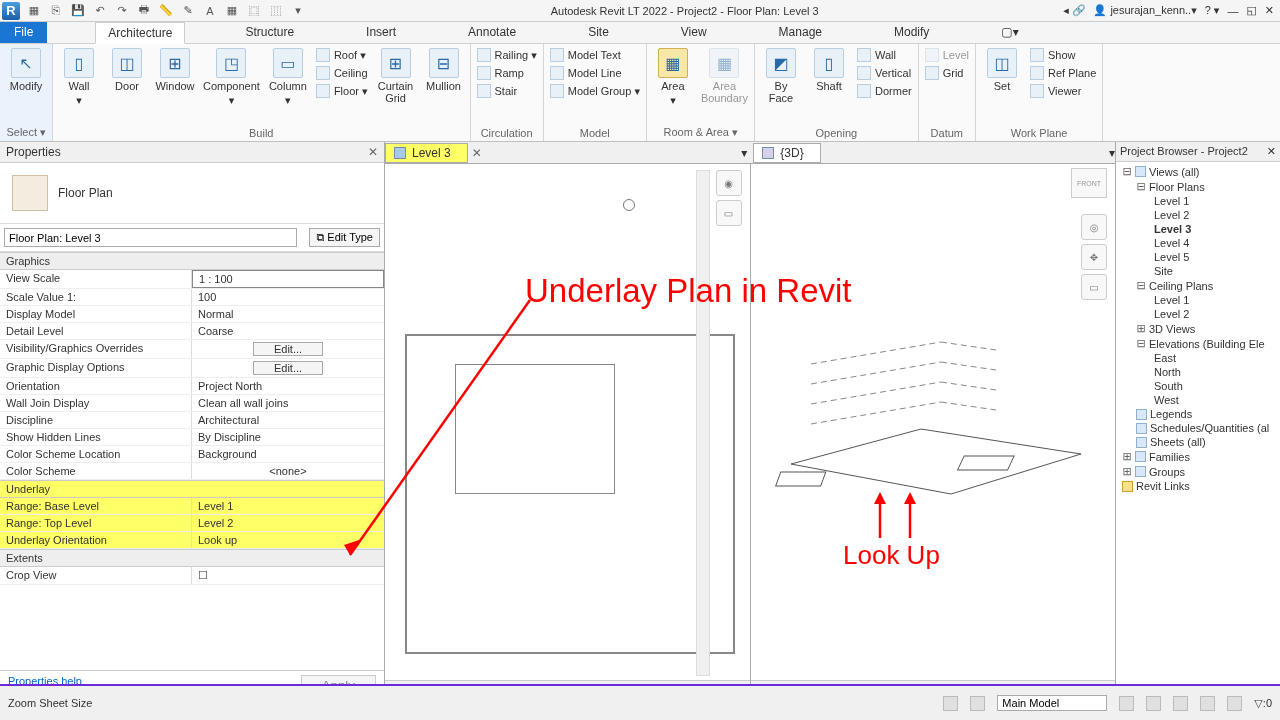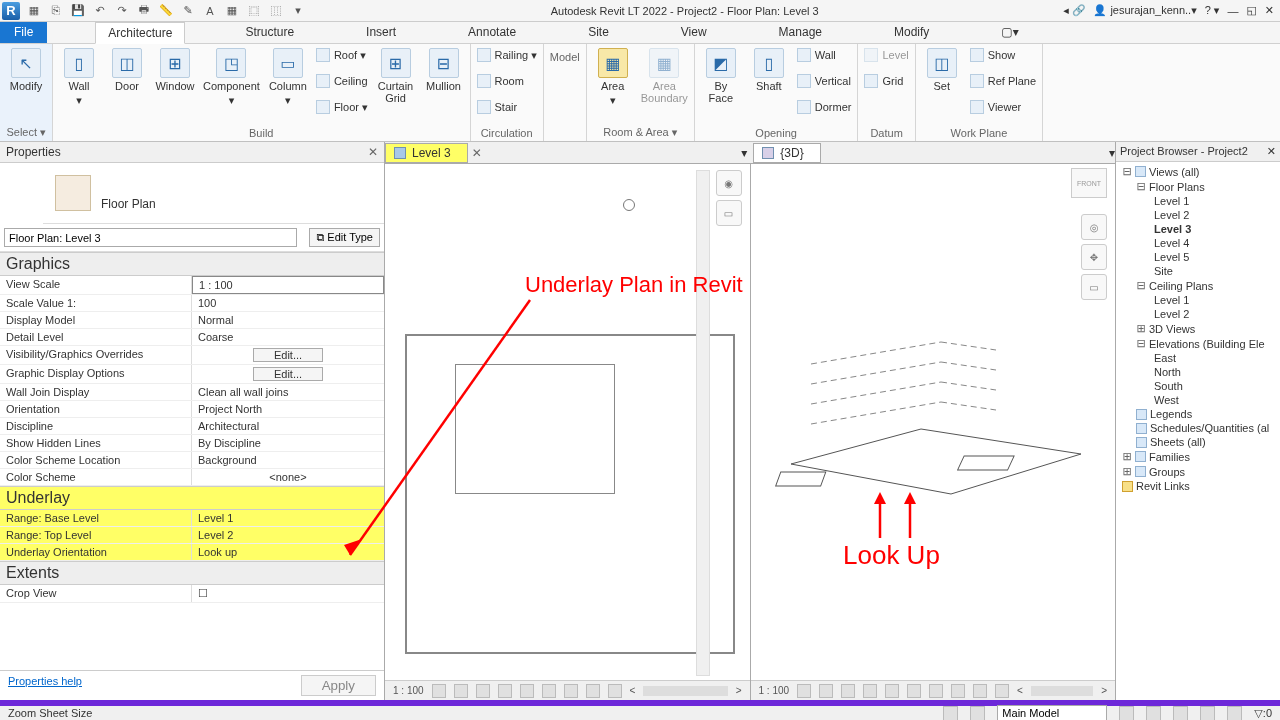--- a/index.html
+++ b/index.html
@@ -20,37 +20,37 @@
 .menubar .tab { padding: 3px 12px; color: #333; margin-left: 48px; }
 .menubar .tab.active { background: #fff; border: 1px solid #ccc; border-bottom-color: #fff; margin-bottom: -1px; }
 
 
 .ribbon { height: 98px; background: #fafafa; border-bottom: 1px solid #c0c0c0; display: flex; }
 .rgroup { border-right: 1px solid #d5d5d5; display: flex; flex-direction: column; justify-content: space-between; padding: 4px 6px 2px; }
 .rgroup .row { display: flex; gap: 8px; align-items: flex-start; flex: 1; }
 .rbtn { display: flex; flex-direction: column; align-items: center; gap: 2px; font-size: 11px; color: #333; min-width: 40px; text-align:center; }
 .rbtn .ico { width: 30px; height: 30px; background: #e8f0f8; border: 1px solid #b8cde0; border-radius: 2px; display:flex;align-items:center;justify-content:center;color:#2a6aa8;font-size:16px;}
 .rgroup .label { font-size: 11px; text-align: center; color: #666; padding-top: 2px; border-top: 1px solid transparent;}
-.rmini { display: flex; flex-direction: column; gap: 12px; font-size: 11px; }
+.rmini { display: flex; flex-direction: column; gap: 4px; font-size: 11px; }
 .rmini div { display: flex; align-items: center; gap: 4px; white-space: nowrap;}
 .rmini .mico { width: 14px; height: 14px; background: #e8f0f8; border: 1px solid #b8cde0; display:inline-block;}
 
 
 .main { position: absolute; top: 142px; bottom: 20px; left: 0; right: 0; display: flex; }
 
 
 .props { width: 385px; background: #fff; border-right: 1px solid #aaa; display: flex; flex-direction: column; }
 .props-head { background: #f0f0f0; padding: 3px 6px; display: flex; justify-content: space-between; border-bottom: 1px solid #ccc; font-size:12px;text-align:center;}
 .props-head .x { color: #666; }
-.type-sel { display: flex; align-items: flex-end; padding: 12px; gap: 10px; border-bottom: 1px solid #ddd; margin-left: 43px;}
+.type-sel { display: flex; align-items: center; padding: 12px; gap: 10px; border-bottom: 1px solid #ddd;}
 .type-sel .ico { width: 36px; height: 36px; background: #f5ece0; border: 1px solid #d0c0a0; }
 .instance-row { display: flex; padding: 4px; gap: 12px; border-bottom:1px solid #ddd;}
 .instance-row input { flex: 1; font-size: 11px; padding: 2px 4px; border:1px solid #aaa;}
 .instance-row button { font-size: 11px; padding: 2px 6px; border:1px solid #aaa; background:#f5f5f5;}
-.section { background: #eee; padding: 2px 6px; font-size: 16px; border-top:1px solid #ccc; border-bottom:1px solid #ccc;}
+.section { background: #eee; padding: 2px 6px; font-size: 11px; border-top:1px solid #ccc; border-bottom:1px solid #ccc;}
 .section.hl { background: #ffff66; }
 .prow { display: flex; font-size: 11px; border-bottom: 1px solid #eee;}
 .prow.hl { background: #ffff66; }
 .prow .k { width: 50%; padding: 2px 6px; border-right: 1px solid #ddd;}
 .prow .v { width: 50%; padding: 2px 6px; }
 .prow .btn { margin: 0 auto; font-size:11px; padding:0 20px; background:#f5f5f5; border:1px solid #aaa; display:inline-block;}
 .props-foot { margin-top: auto; display: flex; justify-content: space-between; padding: 4px 8px; border-top: 1px solid #ccc; font-size:11px;}
 .props-foot a { color: #0066cc; }
 .props-foot button { padding: 2px 20px; color:#888; border:1px solid #ccc; background:#f5f5f5;}
 
@@ -76,28 +76,28 @@
 .tree { padding: 2px; overflow:auto; flex:1;}
 .tn { padding: 1px 0 1px 0; white-space:nowrap; display:flex; align-items:center; gap:3px;}
 .tn .tw { display:inline-block; width:10px; text-align:center; color:#666;}
 .tn.l1 { padding-left: 4px; }
 .tn.l2 { padding-left: 18px; }
 .tn.l3 { padding-left: 36px; }
 .tn.bold { font-weight: bold; }
 .tico { width:11px; height:11px; background:#d8e8f8; border:1px solid #90b0d0; display:inline-block;}
 
 
-.status { position:absolute; bottom:0; left:0; right:0; height:20px; background:#f0f0f0; border-top:6px solid #6d28d9; display:flex; align-items:center; padding:0 8px; font-size:11px; gap:12px;}
+.status { position:absolute; bottom:0; left:0; right:0; height:36px; background:#f0f0f0; border-top:2px solid #6d28d9; display:flex; align-items:center; padding:0 8px; font-size:11px; gap:12px;}
 .status .mid { margin-left:auto;}
 .status input { font-size:11px; padding:1px 4px; width:110px; border:1px solid #aaa;}
 .status .sico { width:15px; height:15px; background:#e0e0e0; border:1px solid #bbb; display:inline-block;}
 
 
 .anno { position:absolute; color:#ff0000; font-family: Arial; pointer-events:none;}
-.anno.title { font-size:22px; font-weight:normal; }
+.anno.title { font-size:33px; font-weight:normal; }
 .anno.look { font-size:26px; }
 svg.arrow { position:absolute; pointer-events:none;}
 
 .iso { position:absolute; }
 .iso line { stroke:#555; stroke-width:1; }
 .iso .dash { stroke-dasharray: 6 4; stroke:#888;}
 </style>
 </head>
 <body>
 
@@ -205,31 +205,47 @@
   </div>
   <div class="rgroup">
     <div class="row">
         <div class="rmini">
       <div>
             <span class="mico"></span>
             <span>Railing ▾</span>
           </div>
       <div>
             <span class="mico"></span>
-            <span>Room</span>
+            <span>Ramp</span>
           </div>
       <div>
             <span class="mico"></span>
             <span>Stair</span>
           </div>
     </div>
       </div>
     <div class="label">Circulation</div>
   </div>
   <div class="rgroup">
+    <div class="row">
+        <div class="rmini">
+      <div>
+            <span class="mico"></span>
+            <span>Model Text</span>
+          </div>
+      <div>
+            <span class="mico"></span>
+            <span>Model Line</span>
+          </div>
+      <div>
+            <span class="mico"></span>
+            <span>Model Group ▾</span>
+          </div>
+    </div>
+      </div>
     <div class="label">Model</div>
   </div>
   <div class="rgroup">
     <div class="row">
       <div class="rbtn">
           <div class="ico" style="background:#f8e8a8;border-color:#d0b050;">▦</div>
           <span>Area</span>
           <span>▾</span>
         </div>
       <div class="rbtn" style="opacity:.5;">
@@ -343,26 +359,26 @@
         </div>
       <div class="prow">
           <div class="k">Visibility/Graphics Overrides</div>
           <div class="v" style="text-align:center;"><span class="btn">Edit...</span></div>
         </div>
       <div class="prow">
           <div class="k">Graphic Display Options</div>
           <div class="v" style="text-align:center;"><span class="btn">Edit...</span></div>
         </div>
       <div class="prow">
+          <div class="k">Orientation</div>
+          <div class="v">Project North</div>
+        </div>
+      <div class="prow">
           <div class="k">Wall Join Display</div>
           <div class="v">Clean all wall joins</div>
-        </div>
-      <div class="prow">
-          <div class="k">Orientation</div>
-          <div class="v">Project North</div>
         </div>
       <div class="prow">
           <div class="k">Discipline</div>
           <div class="v">Architectural</div>
         </div>
       <div class="prow">
           <div class="k">Show Hidden Lines</div>
           <div class="v">By Discipline</div>
         </div>
       <div class="prow">

